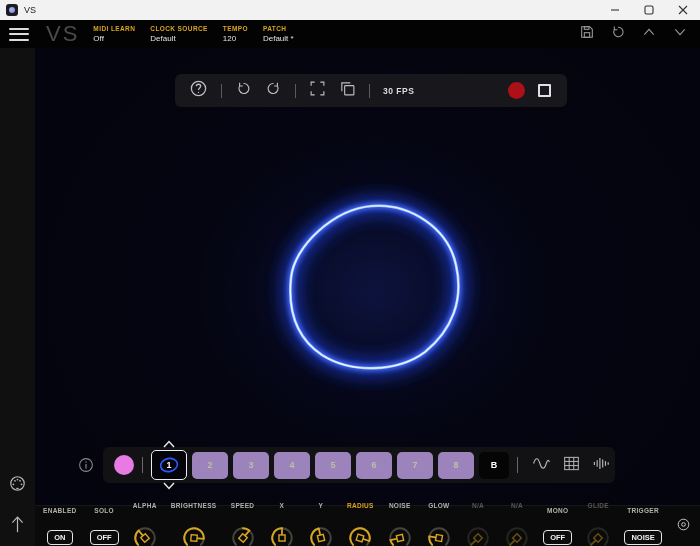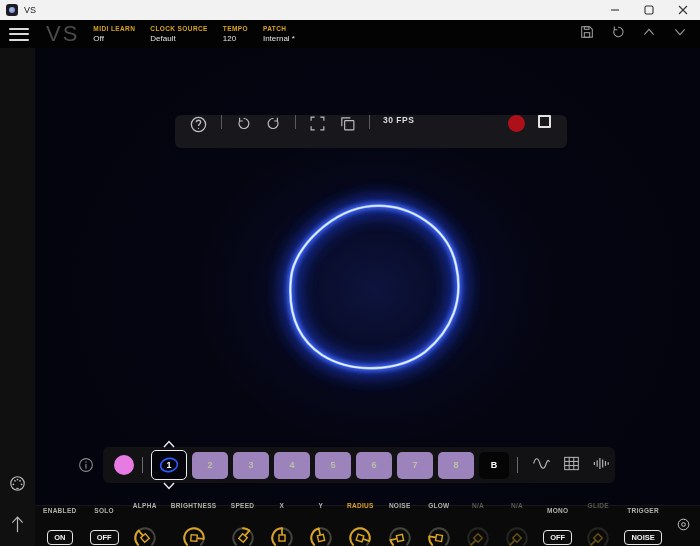--- a/index.html
+++ b/index.html
@@ -42,22 +42,22 @@
   
   .main { position:absolute; left:35px; top:48px; width:665px; height:457px;
     background:
       radial-gradient(ellipse 230px 200px at 340px 242px, rgba(40,70,220,.20), rgba(15,22,90,.08) 55%, rgba(0,0,0,0) 78%),
       radial-gradient(ellipse 420px 360px at 340px 242px, rgba(18,24,80,.12), rgba(0,0,0,0) 80%),
       #04040e; overflow:visible; }
   .ring-svg { position:absolute; left:0; top:0; }
 
   
   .toolbar { position:absolute; left:140px; top:26px; width:392px; height:33px;
-    background:#17171c; border-radius:6px; display:flex; 
-    padding:0 14px; gap:13px;margin-top:41px; }
+    background:#17171c; border-radius:6px; display:flex; align-items:center;
+    padding:0 14px; gap:13px; }
   .toolbar svg { stroke:#bfbfbf; fill:none; stroke-width:1.6; }
   .tsep { width:1px; height:14px; background:#5a5a5a; }
   .fps { font-size:8.5px; font-weight:bold; color:#dcdcdc; letter-spacing:.5px; white-space:nowrap; }
   .rec-dot { width:17px; height:17px; border-radius:50%; background:#ad1018; margin-left:auto; }
   .stop-sq { width:13px; height:13px; border:2px solid #e2e2e2; border-radius:1px; margin-right:2px; }
 
   
   .info-btn { position:absolute; left:42px; top:408px; }
   .info-btn svg { stroke:#8a8a8a; fill:none; stroke-width:1.4; }
   .slotbar { position:absolute; left:68px; top:399px; width:512px; height:36px;
@@ -138,21 +138,21 @@
       <div class="h-field">
         <div class="lab">CLOCK SOURCE</div>
         <div class="val">Default</div>
       </div>
       <div class="h-field">
         <div class="lab">TEMPO</div>
         <div class="val">120</div>
       </div>
       <div class="h-field">
         <div class="lab">PATCH</div>
-        <div class="val">Internal *</div>
+        <div class="val">Default *</div>
       </div>
     </div>
     <div class="h-icons">
       <span>
         <svg width="16" height="16" viewBox="0 0 24 24">
           <path d="M4 4 H16 L20 8 V20 H4 Z"></path>
             <rect x="8" y="13" width="8" height="7"></rect>
             <rect x="8" y="4" width="7" height="4"></rect>
         </svg>
       </span>

